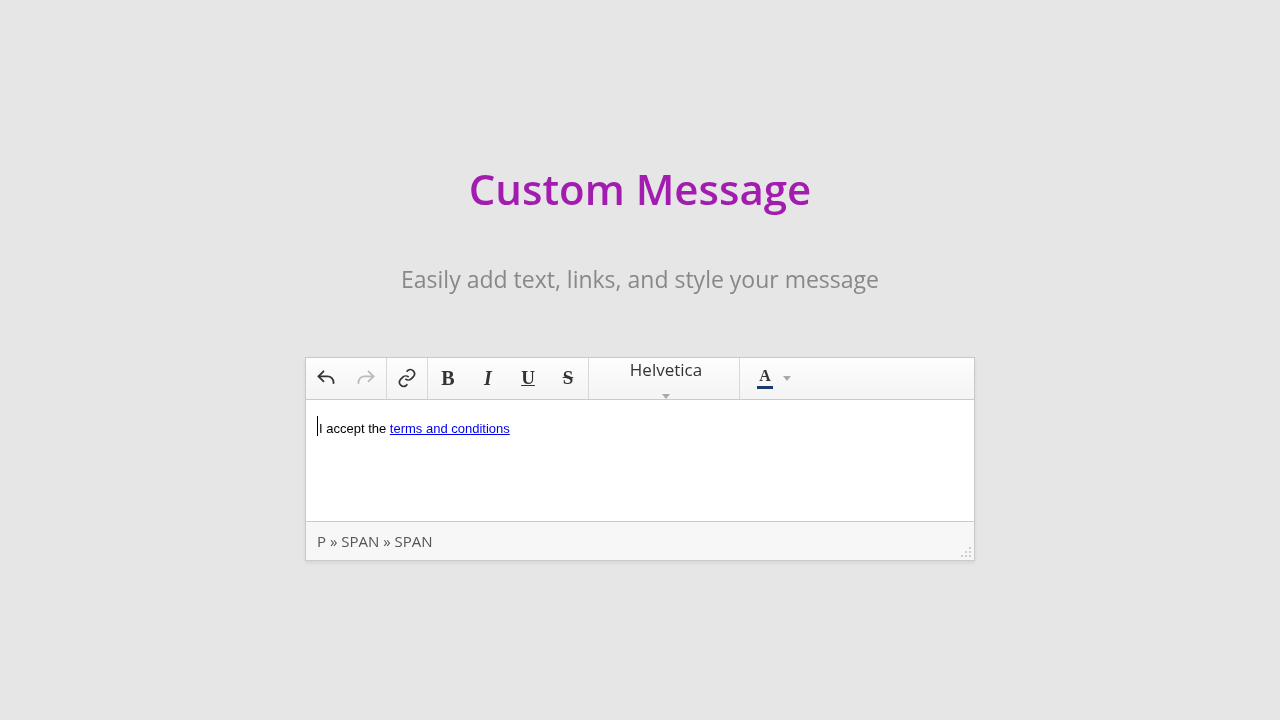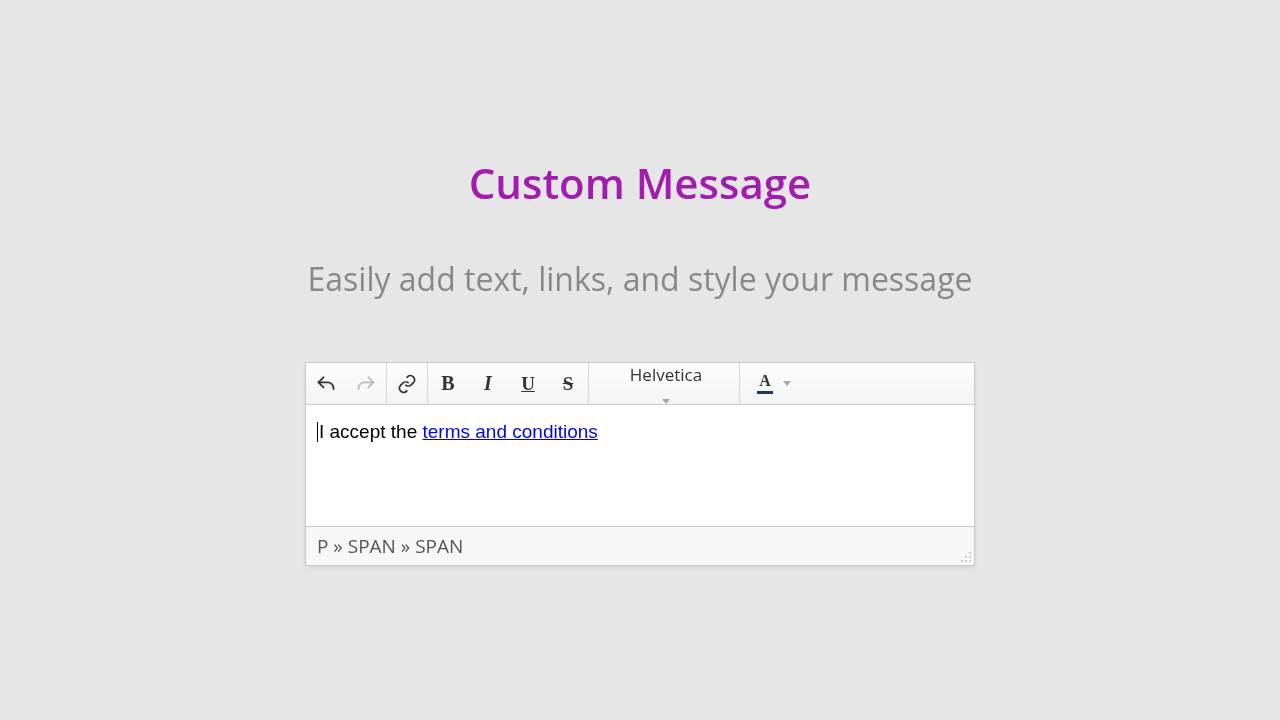--- a/index.html
+++ b/index.html
@@ -23,21 +23,21 @@
       align-items: center;
       width: 100%;
     }
     .title {
       font-size: 42px;
       font-weight: 600;
       color: #a21caf;
       margin-bottom: 46px;
     }
     .subtitle {
-      font-size: 32px;
+      font-size: 23px;
       font-weight: 400;
       color: #888;
       margin-bottom: 62px;
     }
     .editor {
       width: 670px;
       background: #fff;
       border: 1px solid #cacaca;
       box-shadow: 0 2px 4px rgba(0,0,0,0.08);
     }
@@ -140,21 +140,21 @@
     }
     .strike-glyph {
       font-family: Georgia, 'Times New Roman', serif;
       text-decoration: line-through;
       font-weight: 600;
       font-size: 19px;
     }
     .content-area {
       min-height: 122px;
       padding: 16px 11px;
-      font-size: 19px;
+      font-size: 13px;
       font-family: Helvetica, Arial, sans-serif;
       color: #000;
       border-bottom: 1px solid #cacaca;
       position: relative;
     }
     .cursor-caret {
       display: inline-block;
       width: 1px;
       height: 20px;
       background: #000;
@@ -165,21 +165,21 @@
       color: #0000ee;
       text-decoration: underline;
     }
     .status-bar {
       height: 38px;
       display: flex;
       align-items: center;
       justify-content: space-between;
       padding: 0 11px 0 11px;
       background: #f7f7f7;
-      font-size: 19px;
+      font-size: 15px;
       color: #555;
       position: relative;
     }
     .resize-handle {
       position: absolute;
       right: 2px;
       bottom: 2px;
       width: 12px;
       height: 12px;
     }

